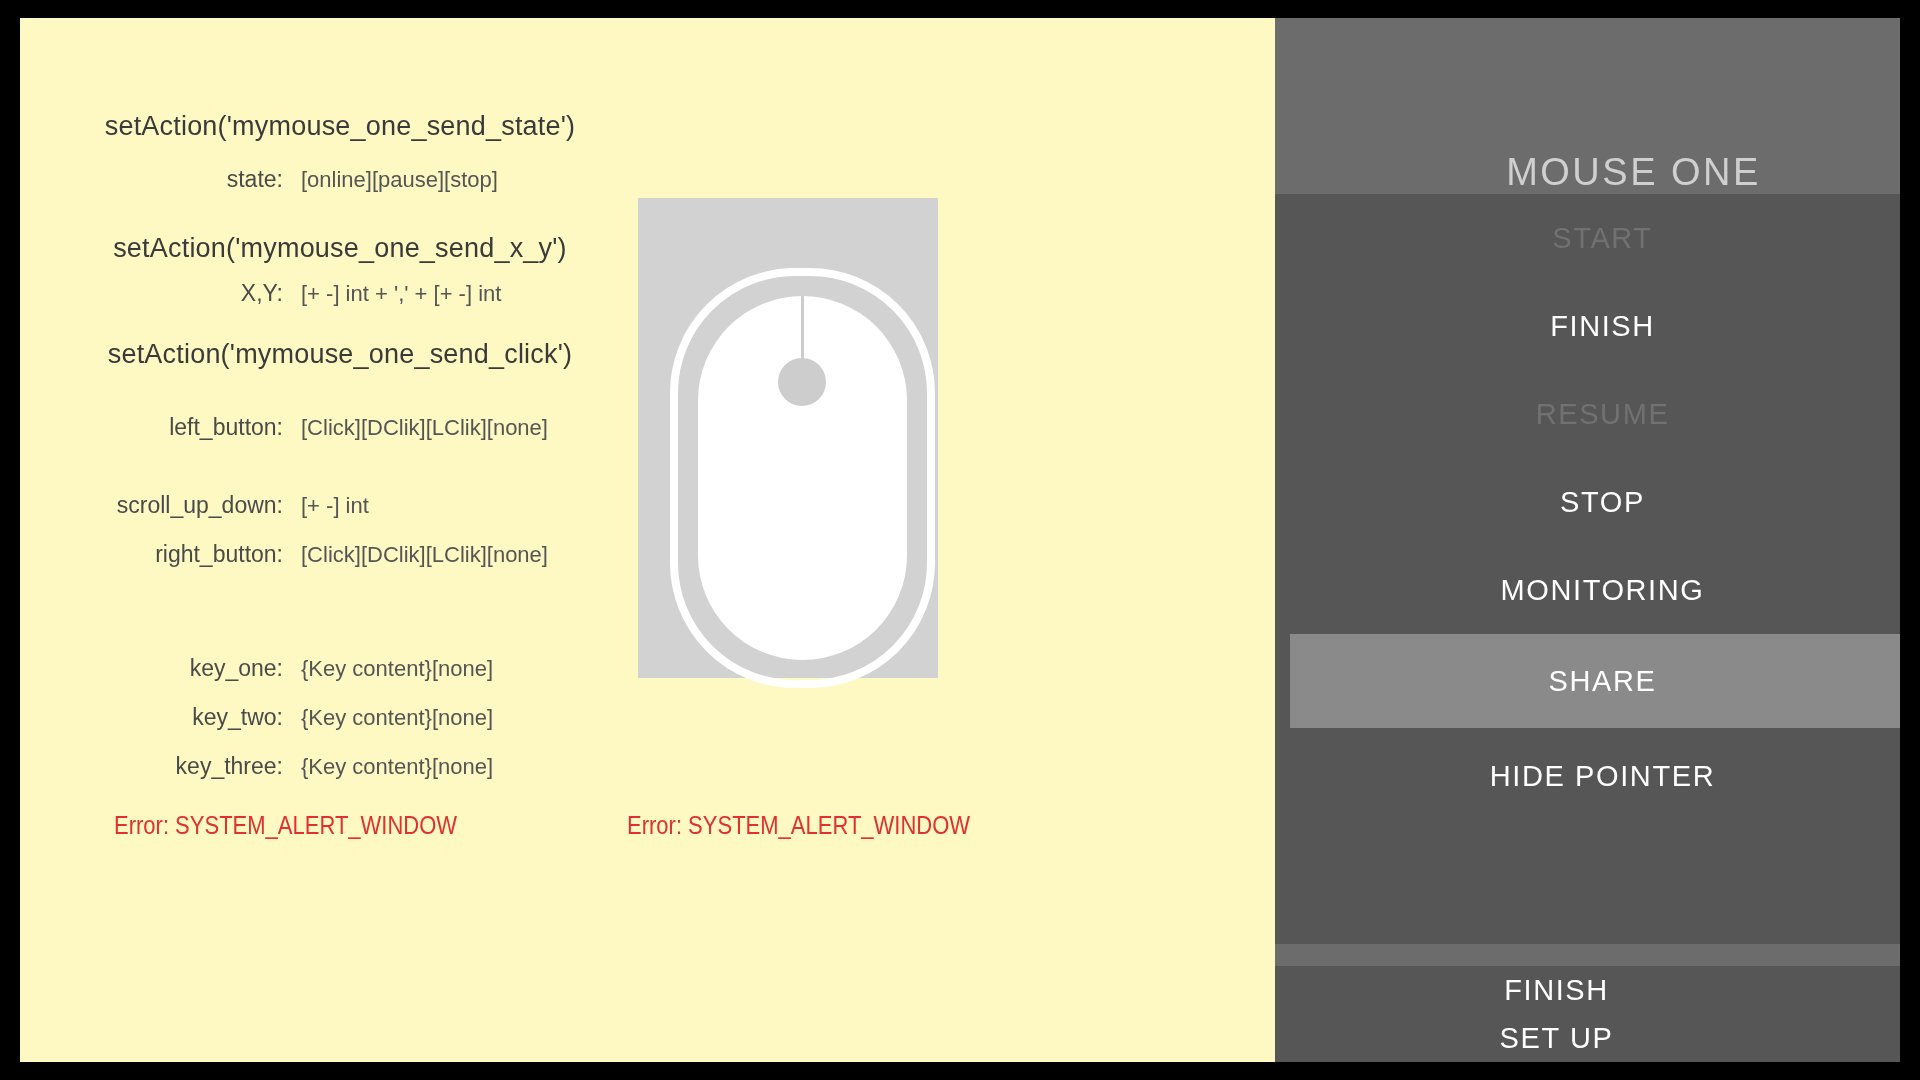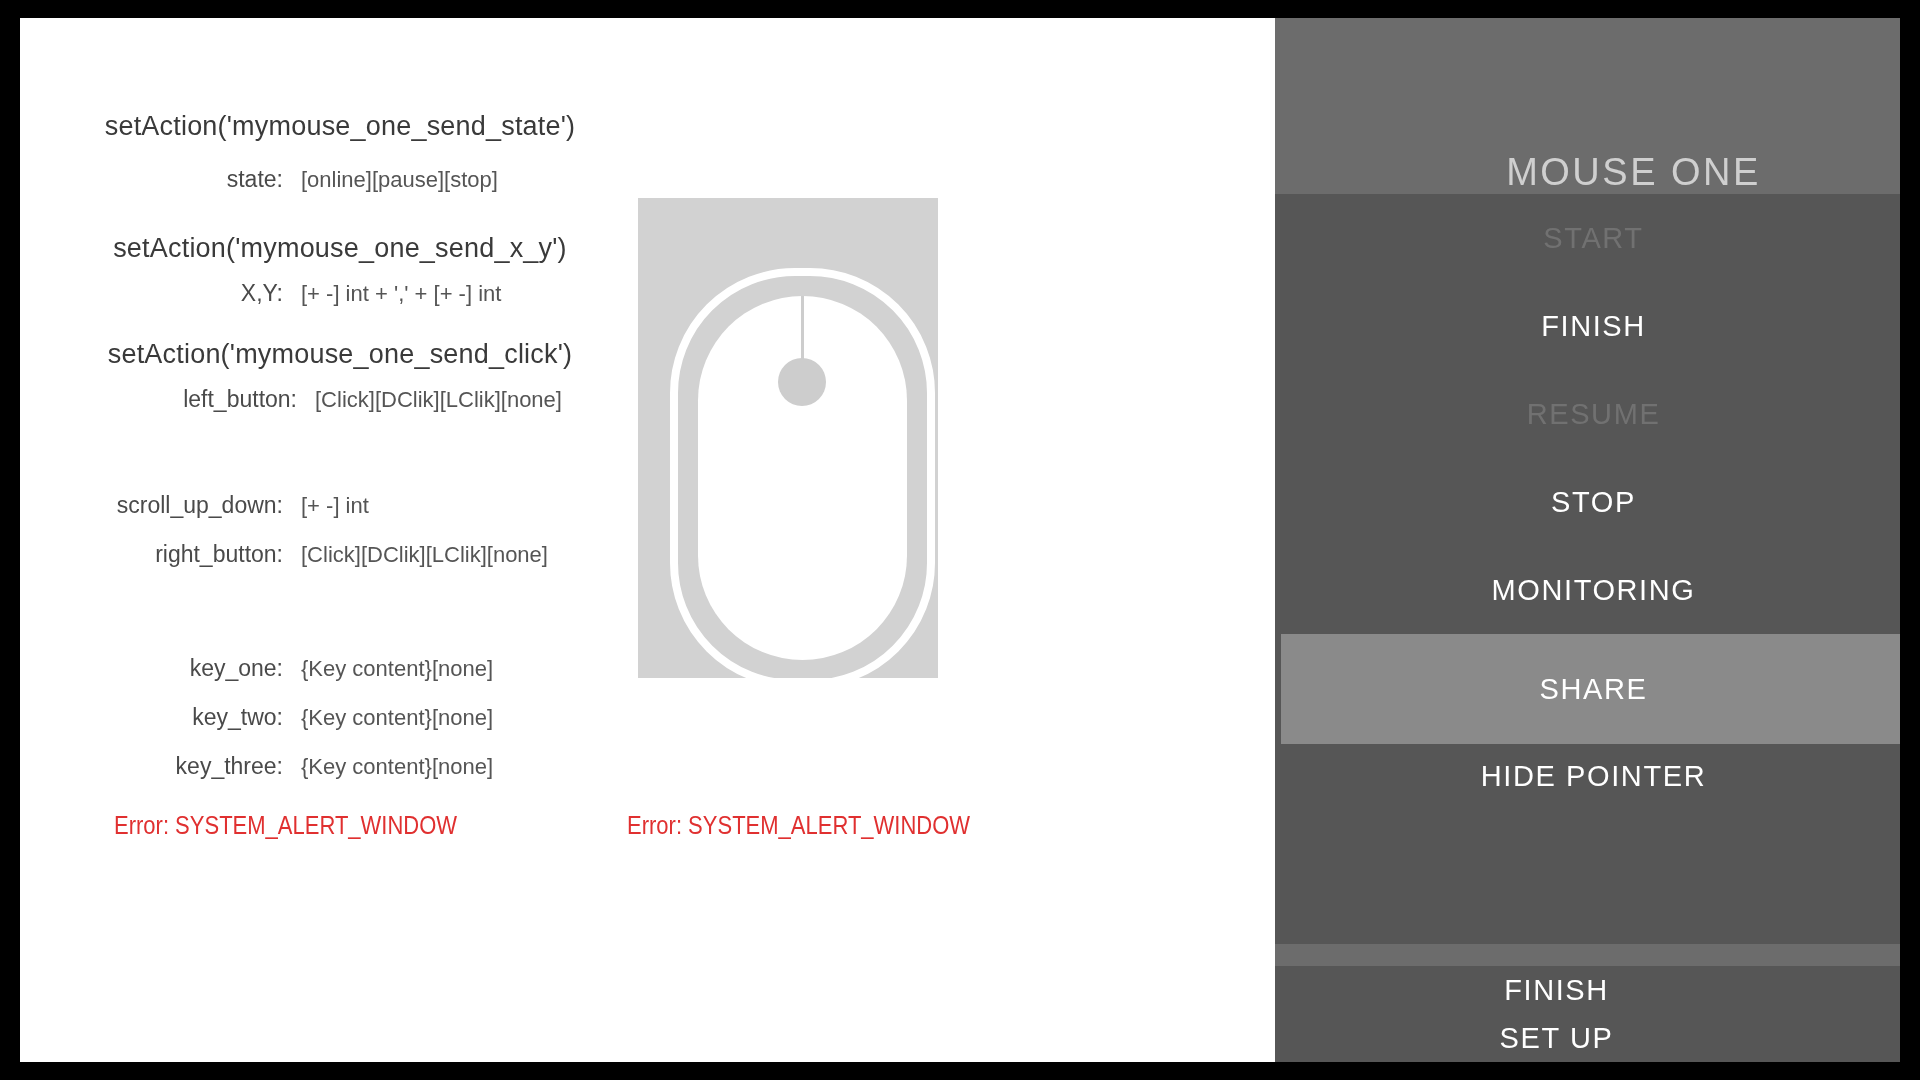--- a/index.html
+++ b/index.html
@@ -13,21 +13,21 @@
     position:absolute;
     left:20px; top:18px;
     width:1880px; height:1044px;
     background:#cdcdcd;
     overflow:hidden;
   }
   
   #doc-panel{
     position:absolute; left:0; top:0;
     width:1255px; height:1044px;
-    background:#ffffff;
+    background:#fef9c3;
   }
   
   #art-backdrop{
     position:absolute;
     left:618px; top:180px;
     width:300px; height:480px;
     background:#d2d2d2;
   }
   .doc-row{
     position:absolute;
@@ -130,21 +130,21 @@
     padding-left:46px;
   }
   #sidebar-header .t{
     font-size:38px;
     color:#cfcfcf;
     letter-spacing:2.5px;
     font-weight:300;
   }
   .menu-item{
     position:absolute;
-    left:6px; width:625px;
+    left:15px; width:625px;
     display:flex;
     align-items:center;
     justify-content:center;
     font-size:29px;
     letter-spacing:1.6px;
     font-weight:300;
     color:#ffffff;
   }
   .menu-item.disabled{ color:#717171; }
   .menu-item.active{ background:#8a8a8a; }
@@ -196,21 +196,21 @@
     <div class="doc-action" style="top:215px;">
       <span class="txt">setAction('mymouse_one_send_x_y')</span>
     </div>
     <div class="doc-row" style="top:262px;">
       <span class="lbl">X,Y:</span><span class="val">[+ -] int + ',' + [+ -] int</span>
     </div>
 
     <div class="doc-action" style="top:321px;">
       <span class="txt">setAction('mymouse_one_send_click')</span>
     </div>
-    <div class="doc-row" style="top:368px;padding-left:14px;">
+    <div class="doc-row" style="top:396px;">
       <span class="lbl">left_button:</span><span class="val">[Click][DClik][LClik][none]</span>
     </div>
     <div class="doc-row" style="top:474px;">
       <span class="lbl">scroll_up_down:</span><span class="val">[+ -] int</span>
     </div>
     <div class="doc-row" style="top:523px;">
       <span class="lbl">right_button:</span><span class="val">[Click][DClik][LClik][none]</span>
     </div>
 
     <div class="doc-row" style="top:637px;">
@@ -243,21 +243,21 @@
     <div class="menu-item disabled" style="top:176px;height:88px;">START</div>
 
     <div class="menu-item" style="top:264px;height:88px;">FINISH</div>
 
     <div class="menu-item disabled" style="top:352px;height:88px;">RESUME</div>
 
     <div class="menu-item" style="top:440px;height:88px;">STOP</div>
 
     <div class="menu-item" style="top:528px;height:88px;">MONITORING</div>
 
-    <div class="menu-item active" style="top:616px;height:110px;">SHARE</div>
+    <div class="menu-item active" style="top:616px;height:94px;">SHARE</div>
 
     <div class="menu-item" style="top:710px;height:96px;">HIDE POINTER</div>
 
     <div id="strip-light"></div>
 
     <div id="bottom-bar">
       <div class="bottom-btn">FINISH</div>
       <div id="bottom-divider"></div>
       <div class="bottom-btn">SET UP</div>
     </div>

